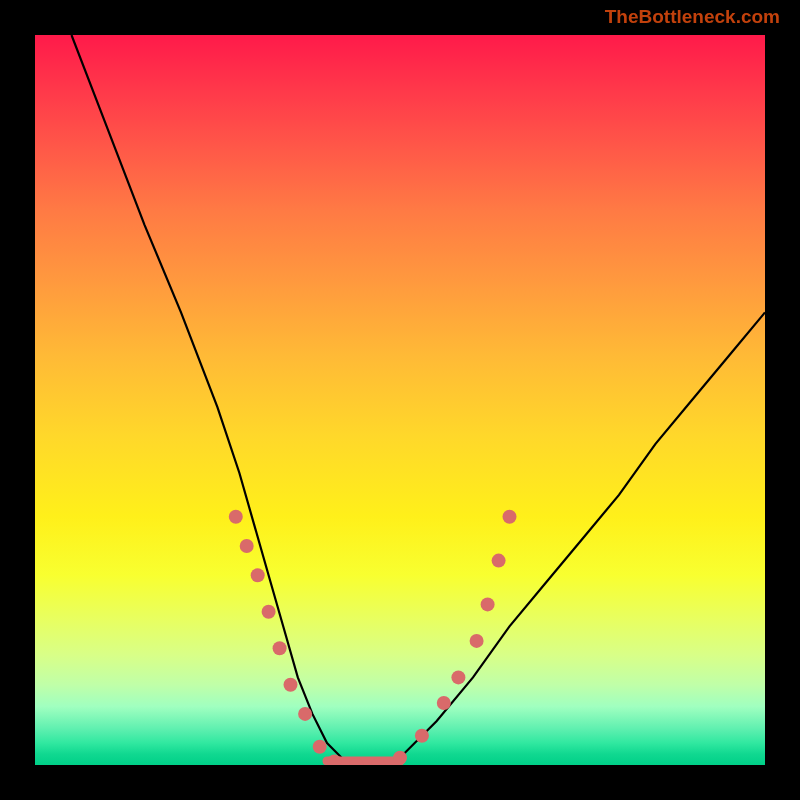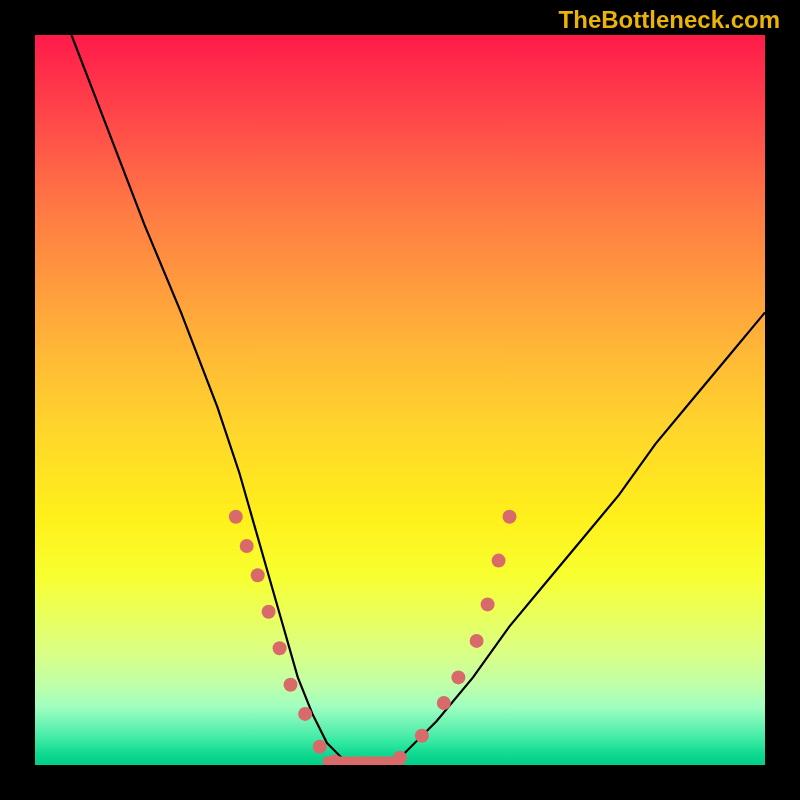--- a/index.html
+++ b/index.html
@@ -8,22 +8,22 @@
     height: 800px;
     background: #000;
     position: relative;
     font-family: Arial, sans-serif;
     overflow: hidden;
   }
   .watermark {
     position: absolute;
     top: 6px;
     right: 20px;
-    color: #eab308;
-    font-size: 24px;
+    color: #c2410c;
+    font-size: 19px;
     font-weight: bold;
     z-index: 10;
   }
   .plot-area {
     position: absolute;
     left: 35px;
     top: 35px;
     width: 730px;
     height: 730px;
     overflow: hidden;

